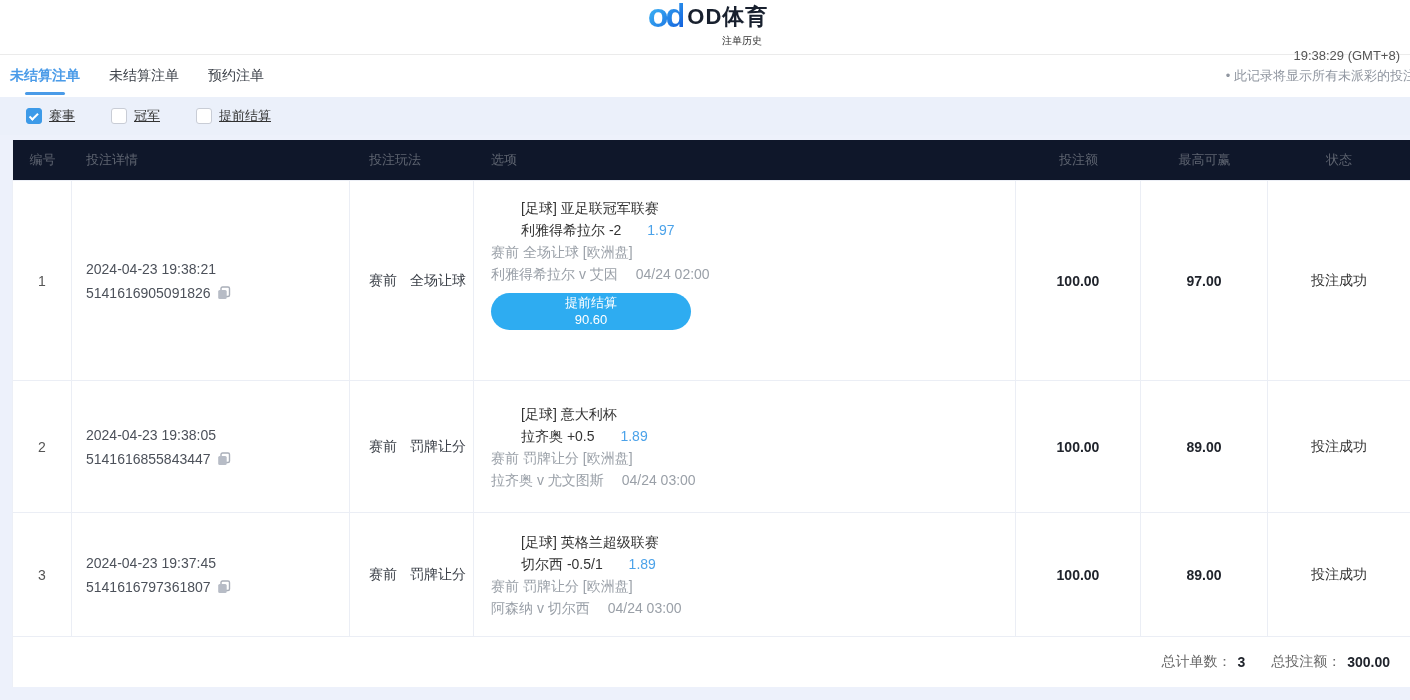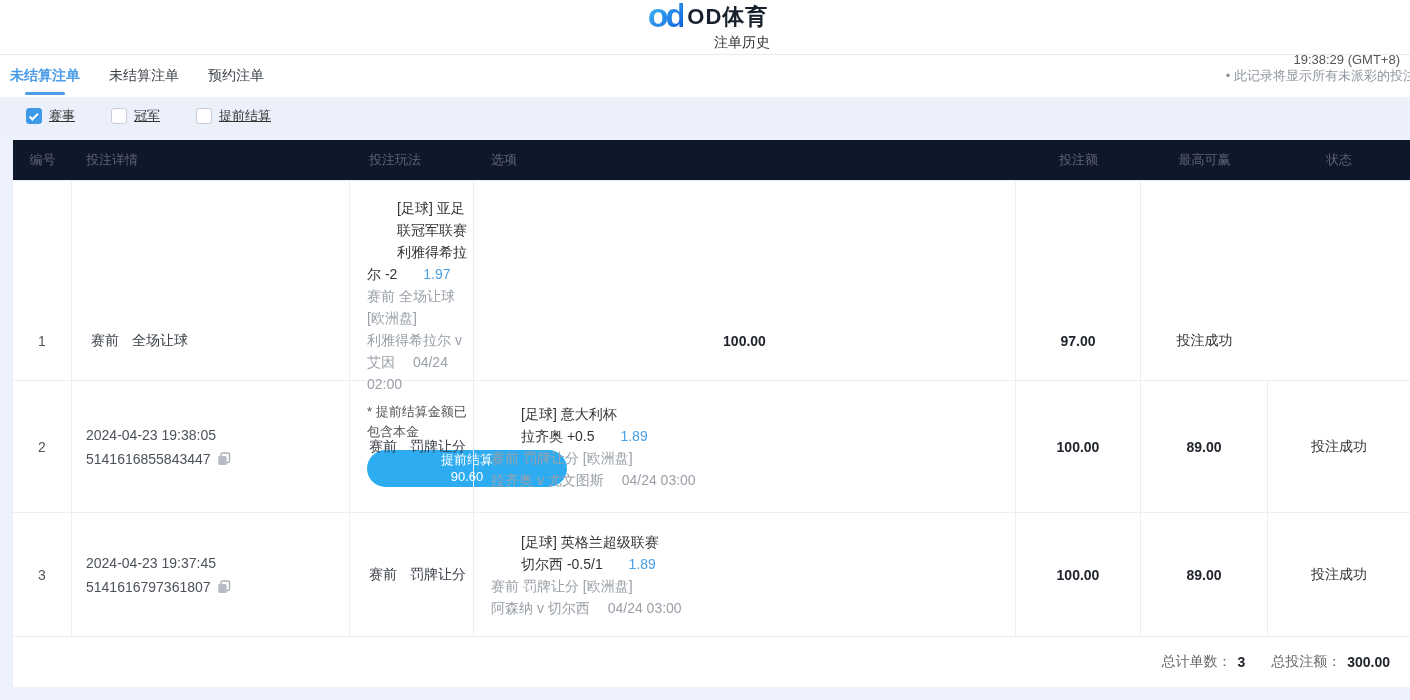--- a/index.html
+++ b/index.html
@@ -14,21 +14,21 @@
     display:flex; align-items:center; padding:0 10px 0 16px;flex-direction:column;
   }
   .logo { display:flex; align-items:center; cursor:pointer; }
   .logo-mark {
     font-weight:900; font-size:34px; line-height:1; letter-spacing:-3px;
     background:linear-gradient(135deg,#3FB9F6 10%,#1565DE 90%);
     -webkit-background-clip:text; background-clip:text; color:transparent;
     transform:translateY(-2px);
   }
   .logo-text { font-size:22px; font-weight:800; color:#18202E; margin-left:4px; letter-spacing:1px; }
-  .page-title { margin-left:68px; font-size:14px; color:#333; }
+  .page-title { margin-left:68px; font-size:10px; color:#333; }
   .clock { margin-left:auto; font-size:13px; color:#555; }
 
   
   .tabbar {
     height:42px; background:#fff; display:flex; align-items:center; padding:0 0 0 10px;
   }
   .tab { position:relative; height:100%; display:flex; align-items:center;
          margin-right:29px; font-size:14px; color:#3A3F47; cursor:pointer; }
   .tab.active { color:#4A9BE8;font-weight:bold; }
   .tab.active::after {
@@ -148,37 +148,48 @@
     <div class="c-pl14">投注详情</div>
     <div class="c-pl19">投注玩法</div>
     <div class="c-pl17">选项</div>
     <div class="c-center">投注额</div>
     <div class="c-center">最高可赢</div>
     <div class="c-center">状态</div>
   </div>
 
   <div class="grid7 trow r1">
     <div class="cell no-cell">1</div>
+    <div class="cell-col detail-cell">
+      <div class="detail-time">2024-04-23 19:38:21</div>
+      <div class="detail-id">
+        <span>5141616905091826</span>
+        <span class="copy-btn">
+          <svg width="14" height="14" viewBox="0 0 14 14">
+              <rect x="4" y="1" width="8.5" height="9.5" rx="1.5" fill="none" stroke="#A9AEB8" stroke-width="1.4"></rect>
+              <rect x="1.2" y="4" width="8.5" height="9" rx="1.5" fill="#B7BCC6"></rect>
+            </svg>
+        </span>
+      </div>
+    </div>
     <div class="cell play-cell">
       <span>赛前</span>
         <span class="gap"></span>
       <span>全场让球</span>
     </div>
     <div class="cell-col sel-cell" style="padding-top:16px;padding-bottom:14px;justify-content:flex-start;">
       <div class="sel-line sel-league">[足球] 亚足联冠军联赛</div>
       <div class="sel-line">
         <span class="sel-pick">利雅得希拉尔 -2</span>
         <span class="sel-odds">1.97</span>
       </div>
       <div class="sel-line sel-gray">赛前 全场让球 [欧洲盘]</div>
       <div class="sel-line sel-gray">
         <span>利雅得希拉尔 v 艾因</span>
         <span class="sel-kickoff">04/24 02:00</span>
       </div>
-      <div class="sel-note">* 提前结算金额已包含本金</div>
       <button class="cashout-btn">
         <span>提前结算</span>
         <span>90.60</span>
       </button>
     </div>
     <div class="cell num-cell">100.00</div>
     <div class="cell num-cell">97.00</div>
     <div class="cell status-cell">投注成功</div>
   </div>
 

